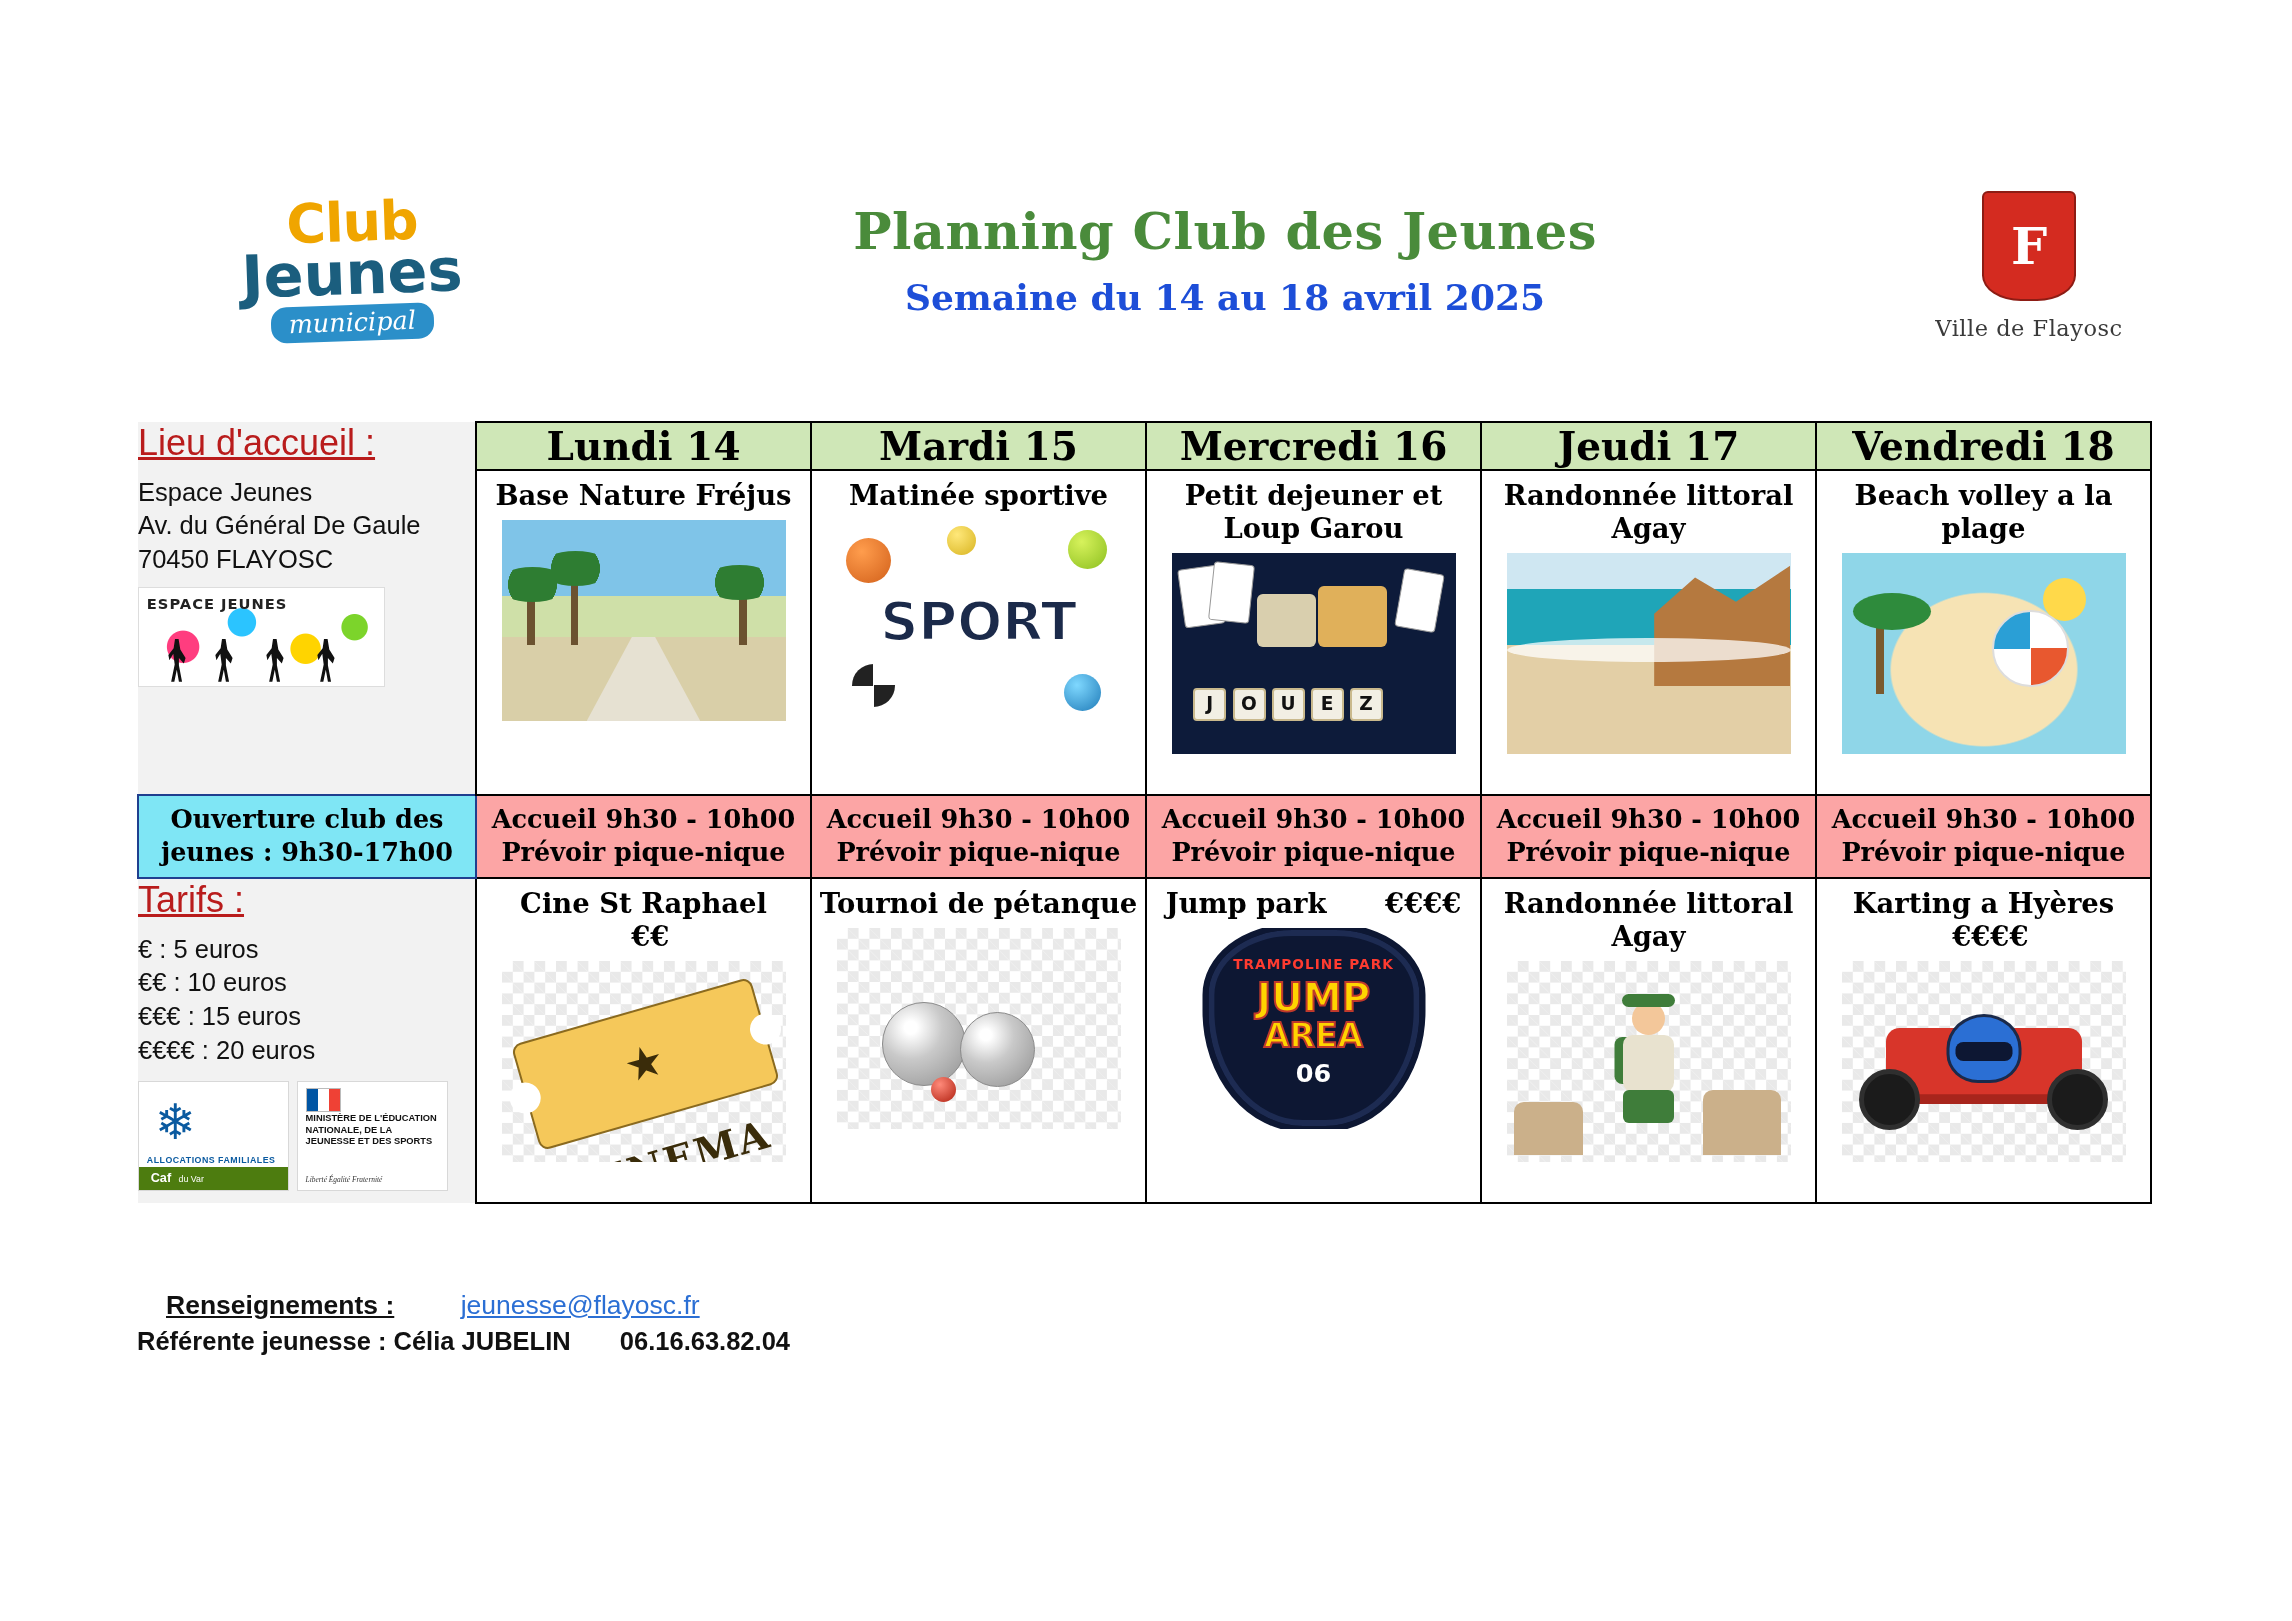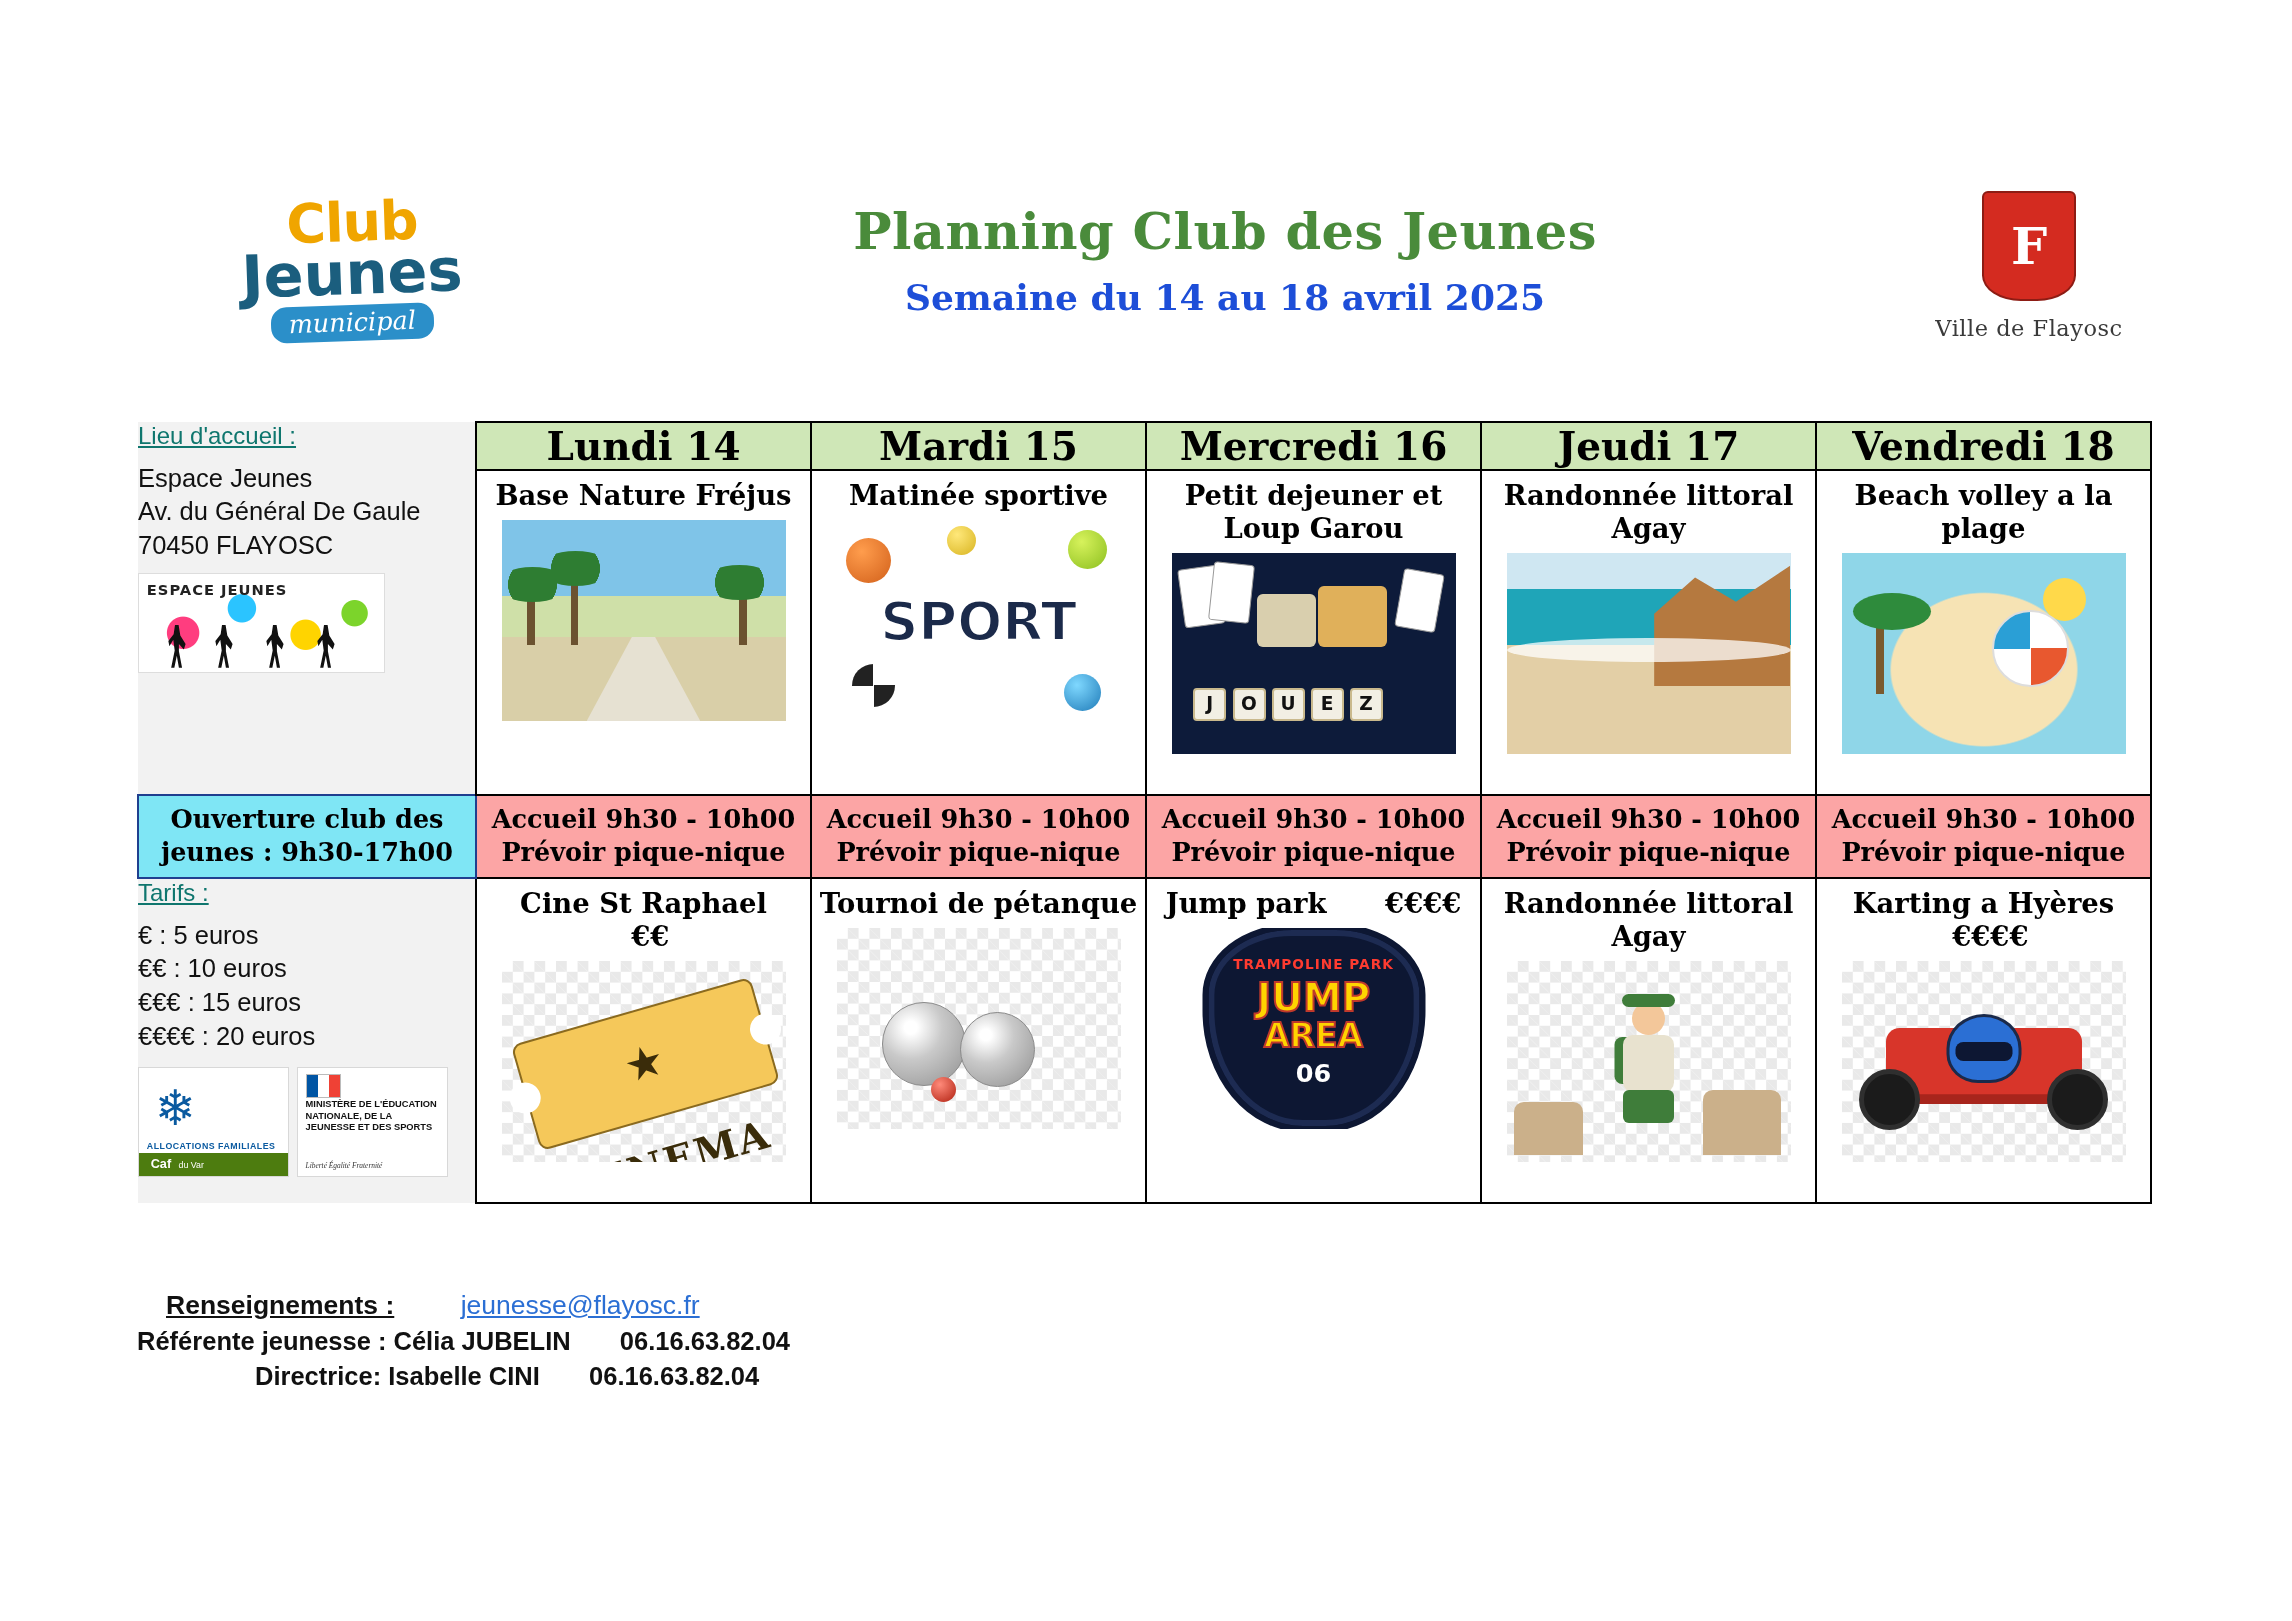--- a/index.html
+++ b/index.html
@@ -134,22 +134,22 @@
   .col-side { width: 338px; }
   .col-day  { width: 335px; }
 
   .side-cell {
     background: #f2f2f2;
     border: none !important;
     padding: 13.7px 21.6px 9.8px 21.6px;
   }
   .side-title {
     font-family: "Liberation Sans", sans-serif;
-    font-size: 24px;
-    color: #0f766e;
+    font-size: 36px;
+    color: #b91c1c;
     text-decoration: underline;
     margin-bottom: 11.8px;
   }
   .side-line {
     font-family: "Liberation Sans", sans-serif;
     font-size: 25.5px;
     color: #111;
     line-height: 1.32;
   }
 
@@ -741,21 +741,16 @@
   <div class="footer">
     <div class="footer-line1 indent1">
       <span class="label">Renseignements :</span>
       <a class="mail" href="#">jeunesse@flayosc.fr</a>
     </div>
     <div class="footer-line">
       <span>Référente jeunesse : Célia JUBELIN</span>
       <span class="gap"></span>
       <span>06.16.63.82.04</span>
     </div>
-    <div class="footer-line indent2">
-      <span>Directrice:  Isabelle CINI</span>
-      <span class="gap"></span>
-      <span>06.16.63.82.04</span>
-    </div>
   </div>
 
 </div>
 
 
 </body></html>

